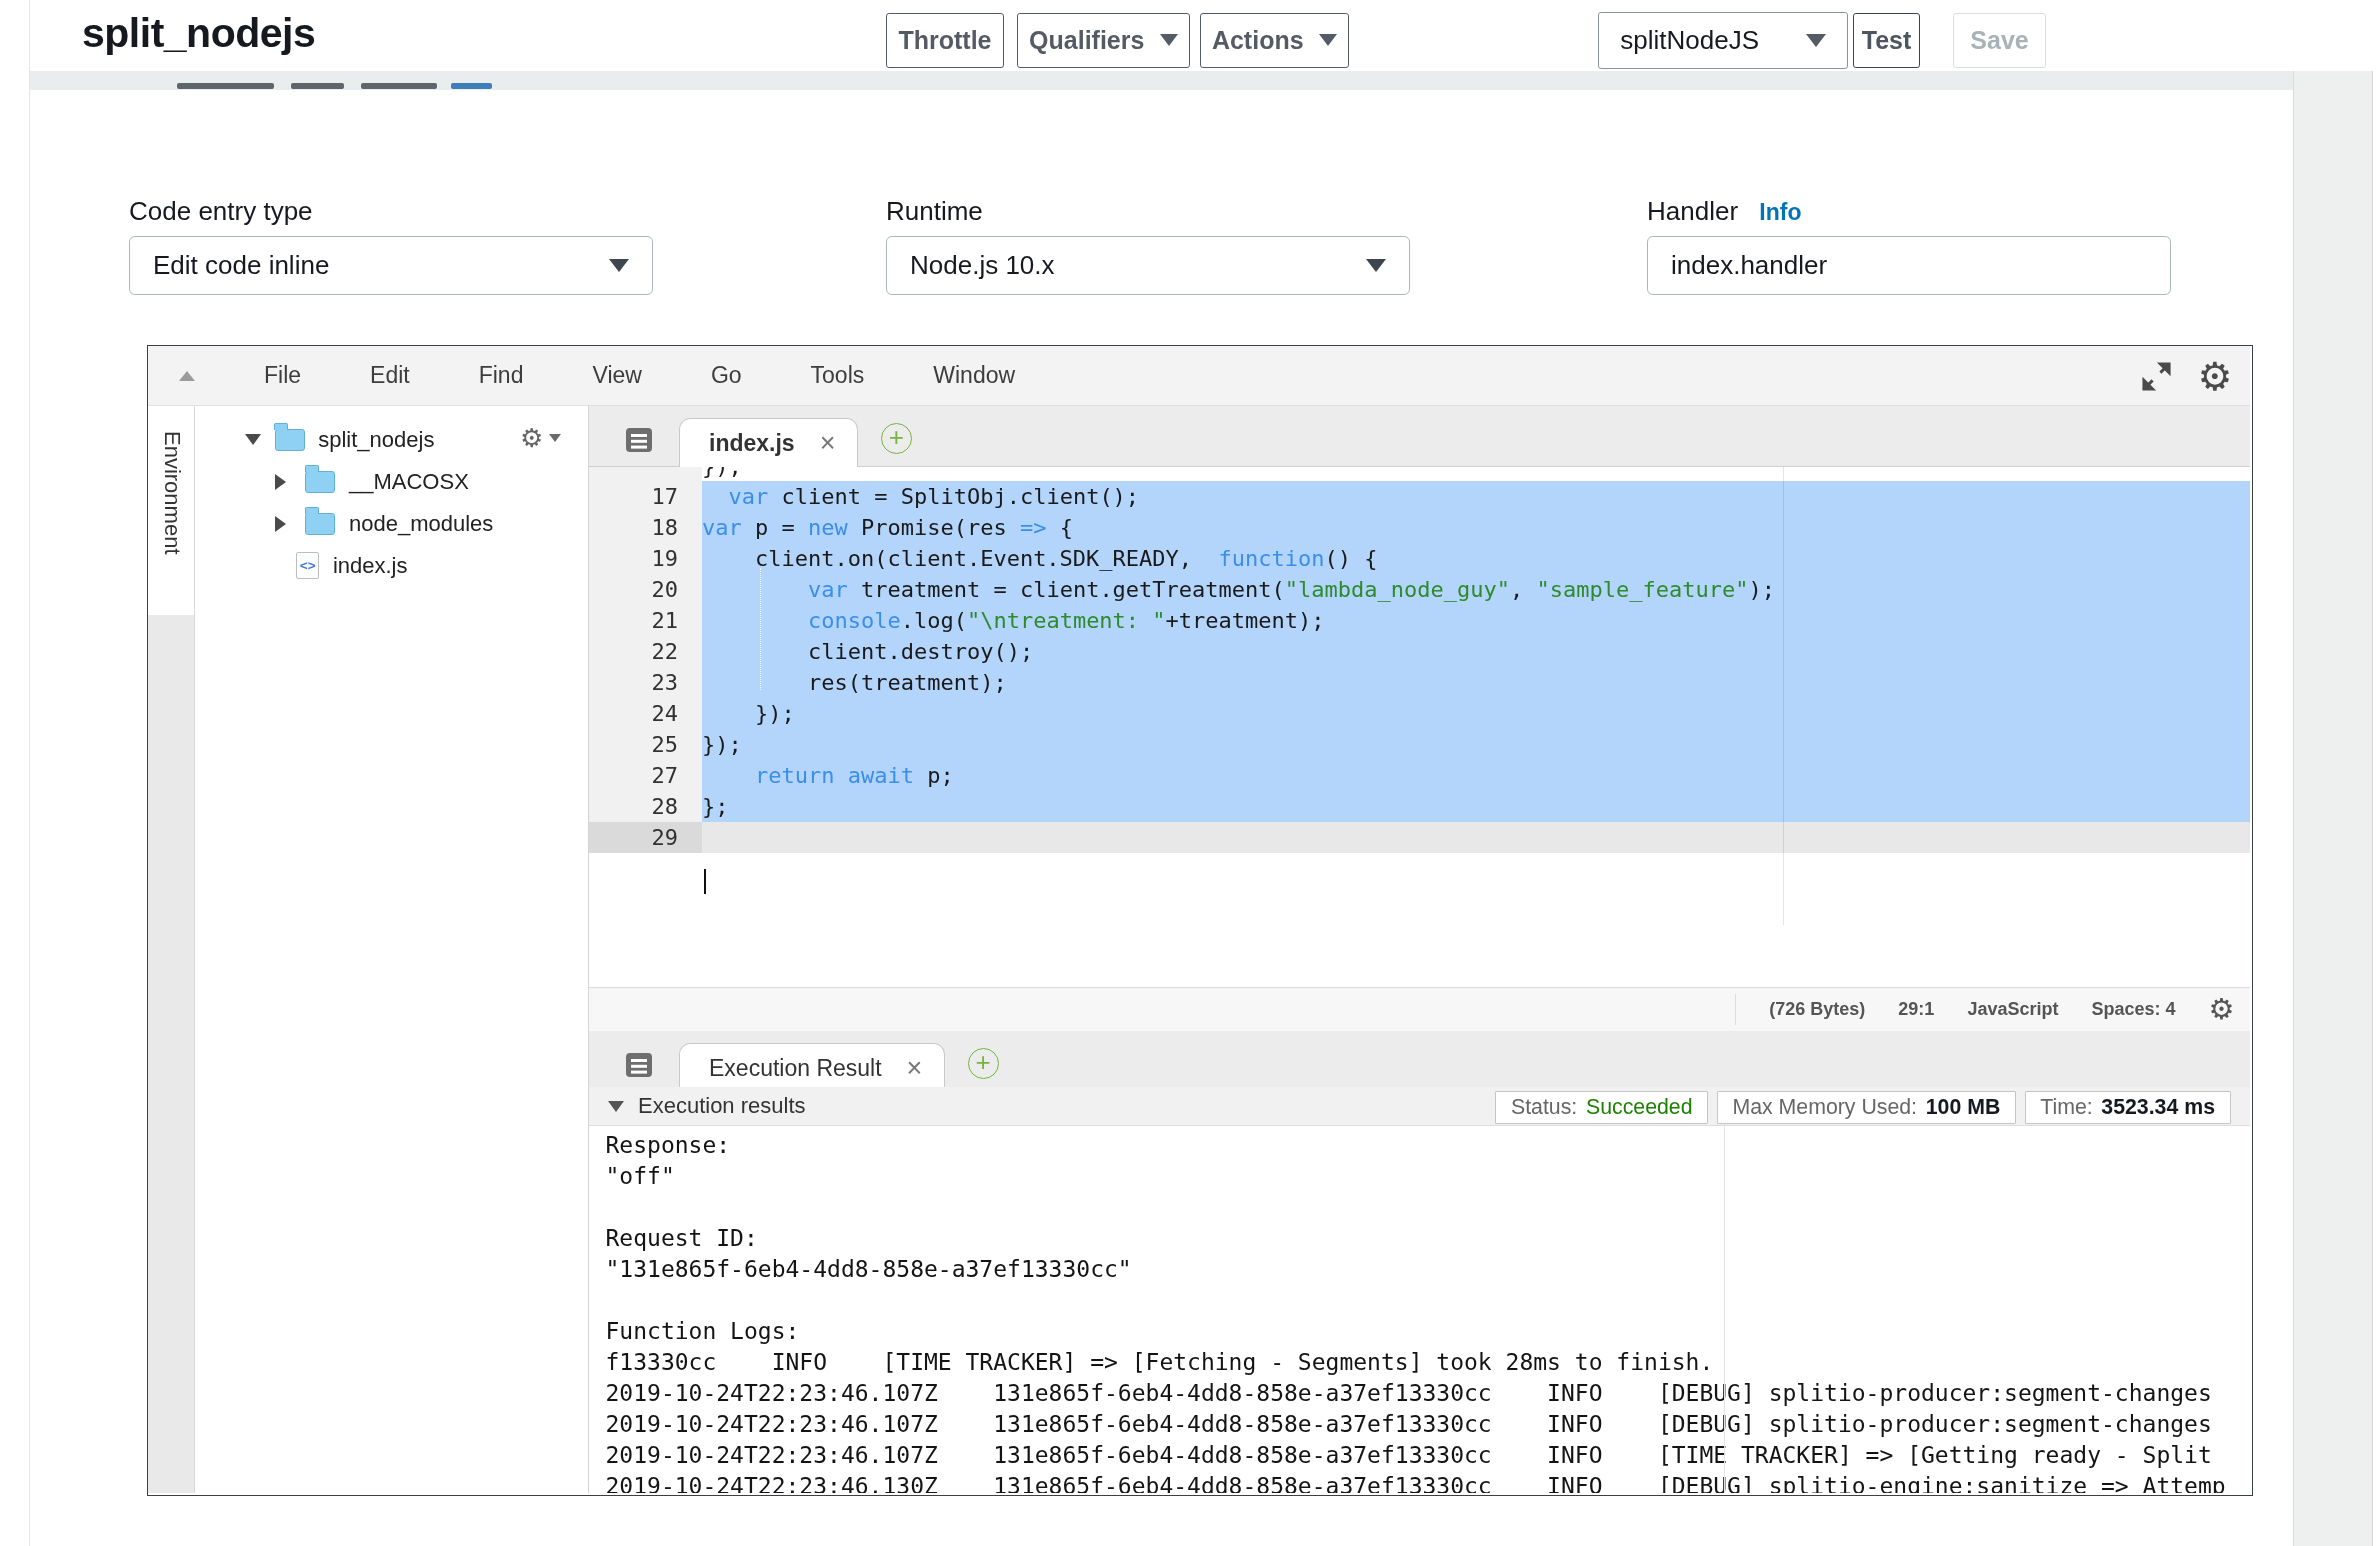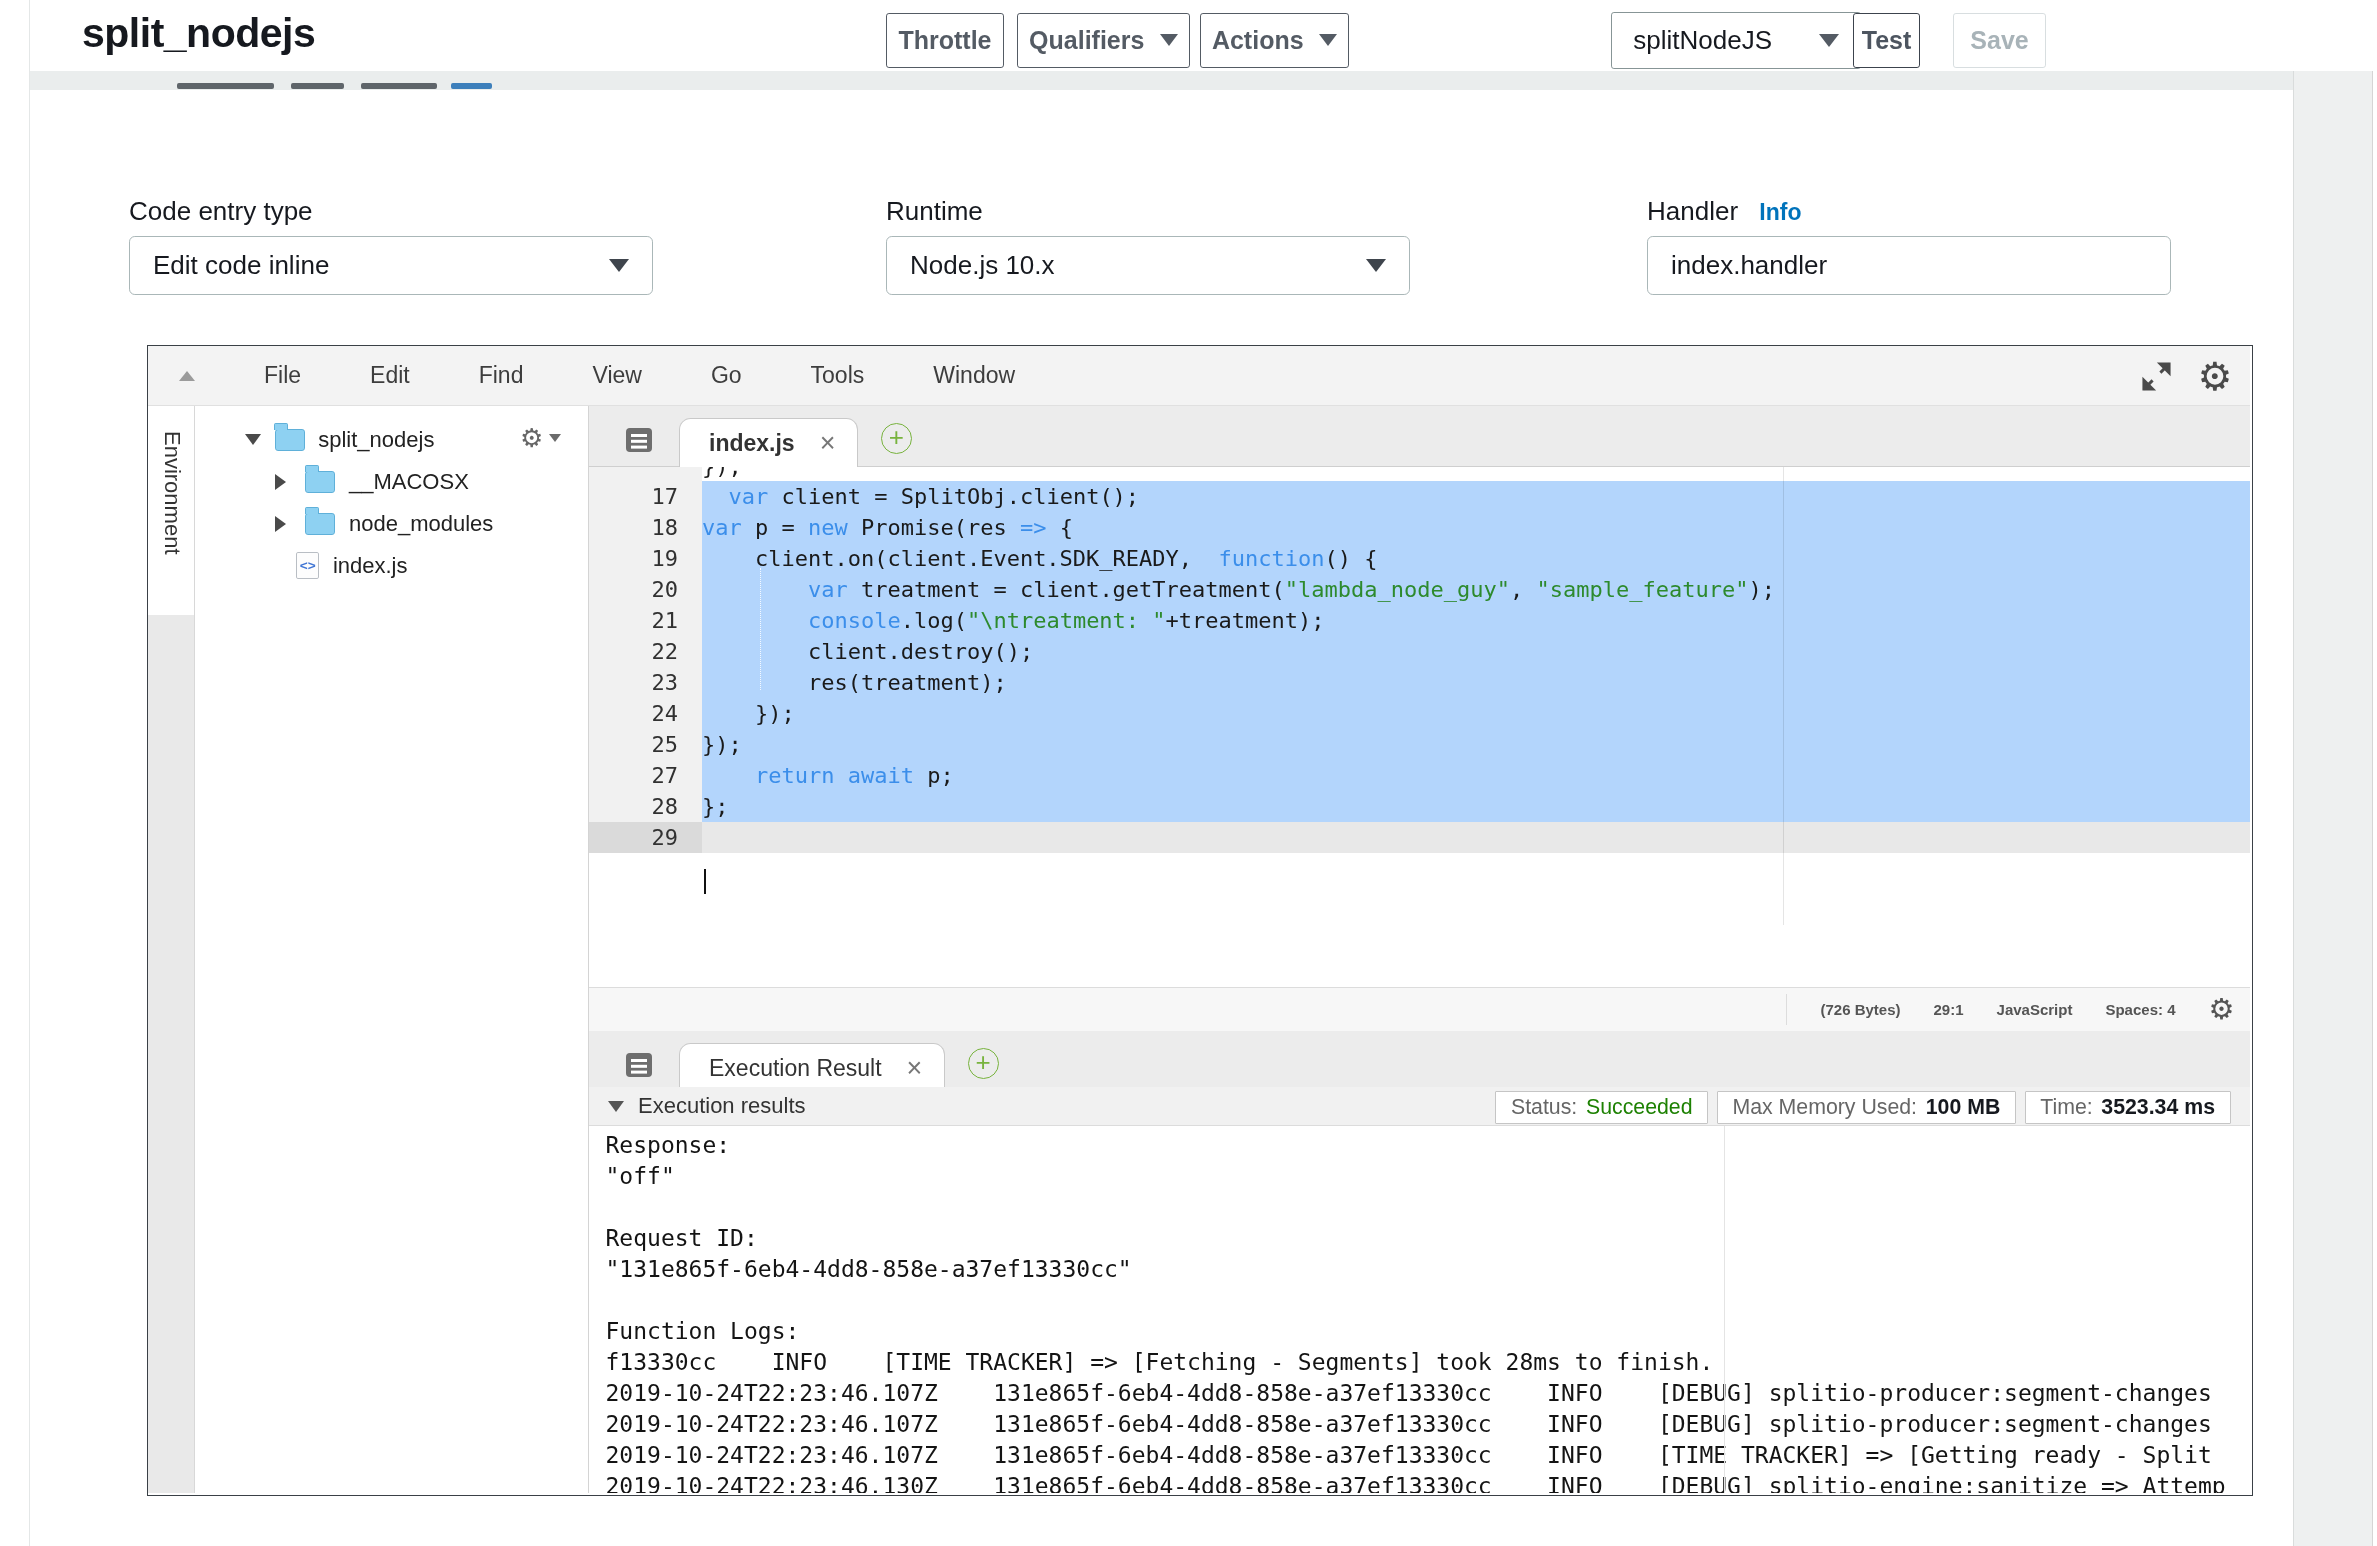--- a/index.html
+++ b/index.html
@@ -13,21 +13,21 @@
   .scroll-band { position:absolute; left:30px; top:71px; width:2263px; height:19.4px; background:#eaeded; overflow:hidden; }
   .frag { position:absolute; top:11.6px; height:6.8px; border-radius:1.9px; background:#3c4248; opacity:.8; }
   .frag.blue { background:#2a72b5; opacity:.9; }
 
   .btn { position:absolute; top:12.6px; height:55px; background:#fff; border:1.9px solid #545b64; border-radius:2.9px;
          color:#545b64; font-weight:700; font-size:25px; display:flex; align-items:center; justify-content:center; gap:15.5px; cursor:pointer; }
   .btn .caret { width:0; height:0; border-left:9.7px solid transparent; border-right:9.7px solid transparent; border-top:12.6px solid #545b64; }
   .btn.disabled { border-color:#d8dee0; color:#a8b3b8; }
   .btn.dark { border-color:#3c434d; color:#4d5560; }
   .hselect { position:absolute; top:11.6px; height:57px; background:#fff; border:1px solid #879596; border-radius:2.9px;
-             display:flex; align-items:center; justify-content:space-between; padding:0 21.3px; font-size:26px; color:#16191f; cursor:pointer;margin-left:13px; }
+             display:flex; align-items:center; justify-content:space-between; padding:0 21.3px; font-size:26px; color:#16191f; cursor:pointer; }
   .hselect .caret { width:0; height:0; border-left:10.7px solid transparent; border-right:10.7px solid transparent; border-top:13.6px solid #545b64; }
 
   
   .card { position:absolute; left:30px; top:90px; width:2263px; height:1457px; background:#fff; }
   .right-gutter { position:absolute; left:2293px; top:71px; width:79px; height:1476px; background:#eef0f0; border-left:1px solid #d9dcdc; }
   .right-edge { position:absolute; left:2372px; top:71px; width:5.8px; height:1476px; background:#fff; border-left:1px solid #d5d5d5; }
 
   .flabel { position:absolute; top:196px; font-size:26px; color:#16191f; }
   .info-link { color:#0073bb; font-weight:700; font-size:23px; margin-left:21.3px; cursor:pointer; }
   .fselect, .finput { position:absolute; top:236px; width:524px; height:59px; background:#fff; border:1px solid #aab7b8; border-radius:5.8px;
@@ -83,21 +83,21 @@
   .code-row.sel .ctext { background:#b3d5fc; }
   .code-row.active .ctext { background:#e8e8e8; }
   .ctext .k { color:#3b8eea; }
   .ctext .s { color:#2d8a2d; }
   .print-margin { position:absolute; left:1194px; top:0; width:1px; height:458px; background:rgba(0,0,0,0.10); }
   .indent-guide { position:absolute; left:171px; top:101px; width:0; height:122px; border-left:1.9px dotted rgba(255,255,255,0.85); }
   .cursor-bar { position:absolute; left:115px; top:402px; width:1.9px; height:25px; background:#111; }
 
   .statusbar { position:absolute; left:0; top:581px; width:1661px; height:44px; background:#f7f7f7; border-top:1px solid #dcdcdc;
                display:flex; align-items:center; justify-content:flex-end; gap:33px; padding-right:15.5px; }
-  .status-item { font-size:15px; font-weight:700; color:#555; cursor:pointer; }
+  .status-item { font-size:18px; font-weight:700; color:#555; cursor:pointer; }
   .status-sep { width:1px; height:31px; background:#ddd; }
 
   .exec-tabrow { top:625px; }
   .exec-header { position:absolute; left:0; top:681px; width:1661px; height:39px; background:#f1f1f1; border-bottom:1px solid #dcdcdc;
                  display:flex; align-items:center; }
   .exec-tri { width:0; height:0; border-left:8.7px solid transparent; border-right:8.7px solid transparent; border-top:11.6px solid #555; margin:0 13.6px 0 19.4px; }
   .exec-title { font-size:22px; color:#333; }
   .badges { position:absolute; right:19.4px; top:3.9px; display:flex; gap:8.7px; }
   .pill { height:33px; background:#fff; border:1px solid #c5c5c5; border-radius:1px; display:flex; align-items:center; padding:0 14.6px; gap:8.7px; font-size:21.3px; }
   .pill .lbl { color:#666; }

